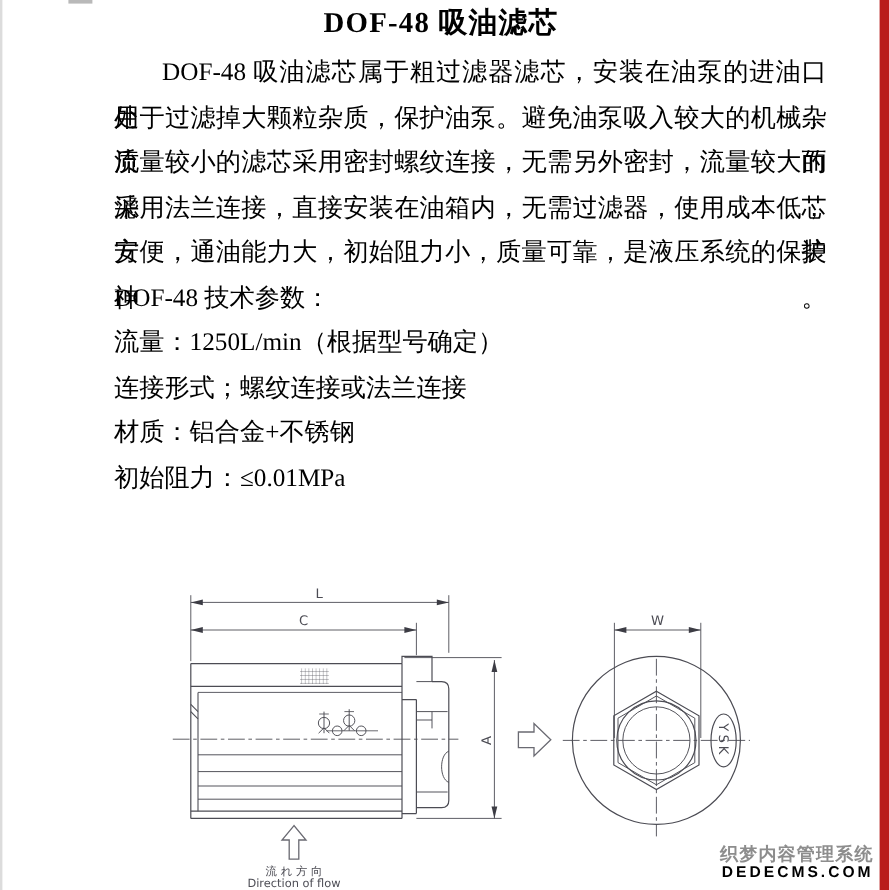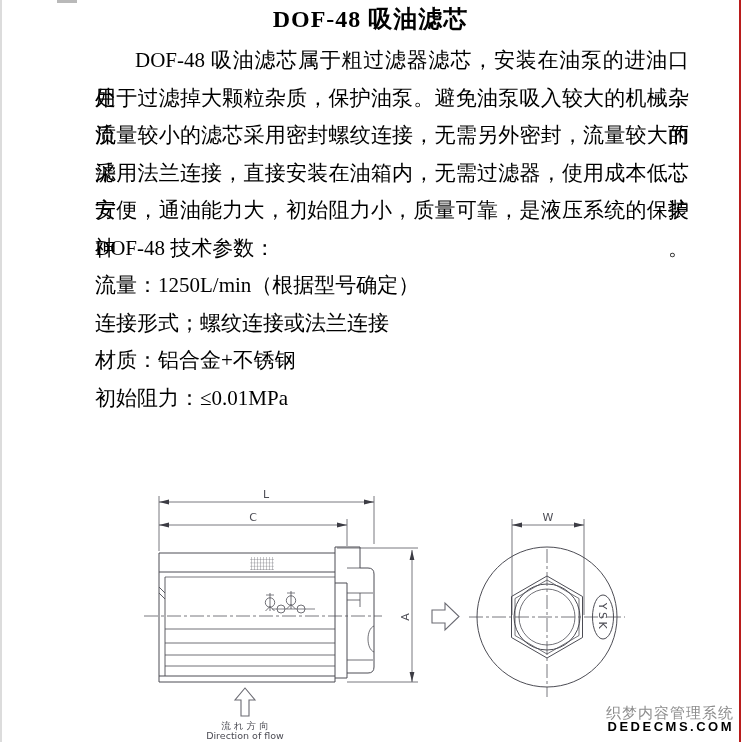--- a/index.html
+++ b/index.html
@@ -1,21 +1,21 @@
 <!DOCTYPE html>
 <html><head>
 <meta charset="utf-8">
 <style>
   html,body{margin:0;padding:0;background:#ffffff;}
   .page{
     position:relative;
     width:741px;height:742px;
     background:#ffffff;
     border-left:2px solid #dcdcdc;
-    border-right:2px solid #b91c1c;
+    border-right:8px solid #b91c1c;
     box-sizing:border-box;
     overflow:hidden;
     font-family:"Liberation Serif","DejaVu Serif",serif;
     color:#000;
   }
   .top-artifact{
     position:absolute;left:55px;top:0;width:20px;height:3px;
     background:#b9b9b9;
   }
   .doc-title{
@@ -43,21 +43,21 @@
   .diagram{
     position:absolute;left:0;top:480px;width:741px;height:262px;
   }
   .watermark{
     position:absolute;right:5px;bottom:8px;
     text-align:right;
     font-family:"Liberation Sans","DejaVu Sans",sans-serif;
     line-height:1.05;
   }
   .wm1{
-    font-size:15px;font-weight:normal;color:#8d8d8d;letter-spacing:1px;
+    font-size:15px;font-weight:bold;color:#8d8d8d;letter-spacing:1px;
     text-shadow:-1px -1px 0 #fff,1px -1px 0 #fff,-1px 1px 0 #fff,1px 1px 0 #fff;
   }
   .wm2{
     font-size:13px;font-weight:bold;color:#000000;letter-spacing:2.5px;
     text-shadow:-1px -1px 0 #fff,1px -1px 0 #fff,-1px 1px 0 #fff,1px 1px 0 #fff;
   }
   svg text{
     font-family:"DejaVu Sans","Liberation Sans",sans-serif;
     fill:#4c4c54;
   }

